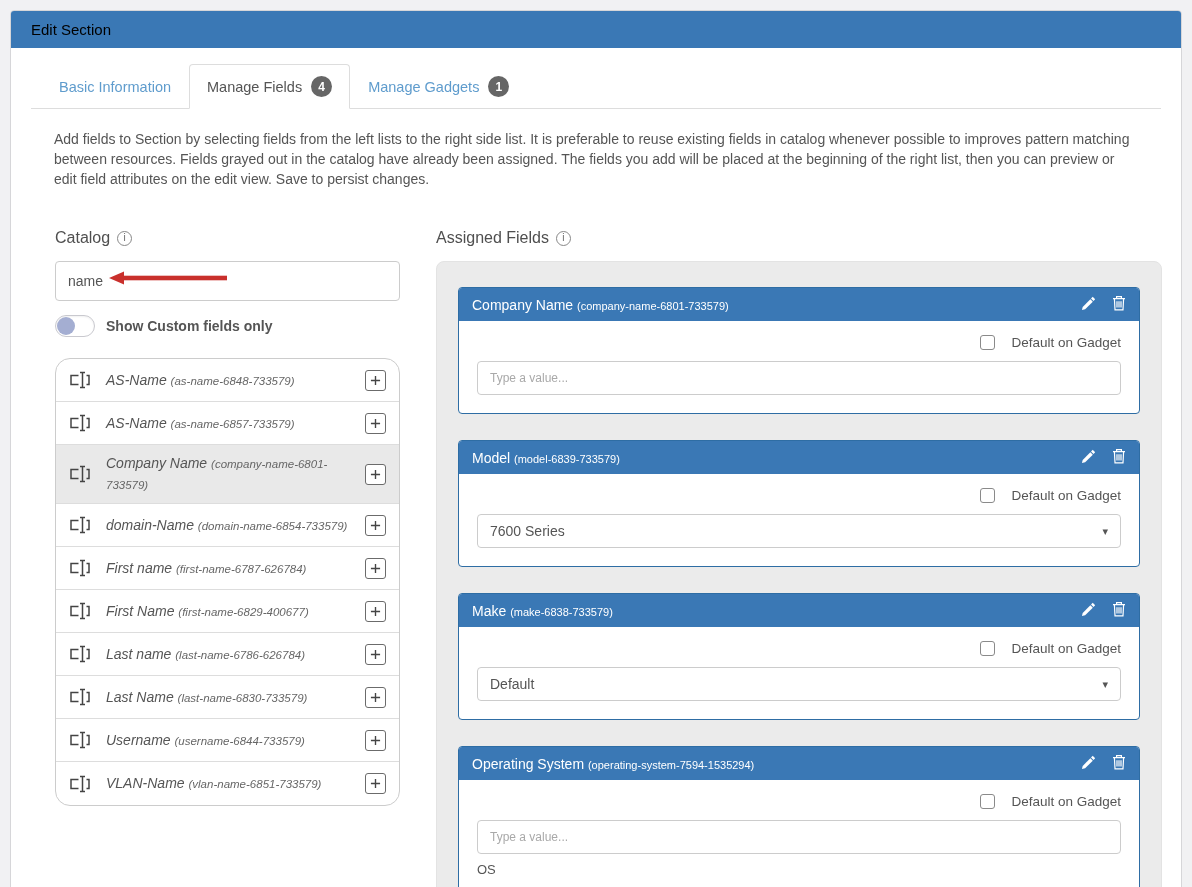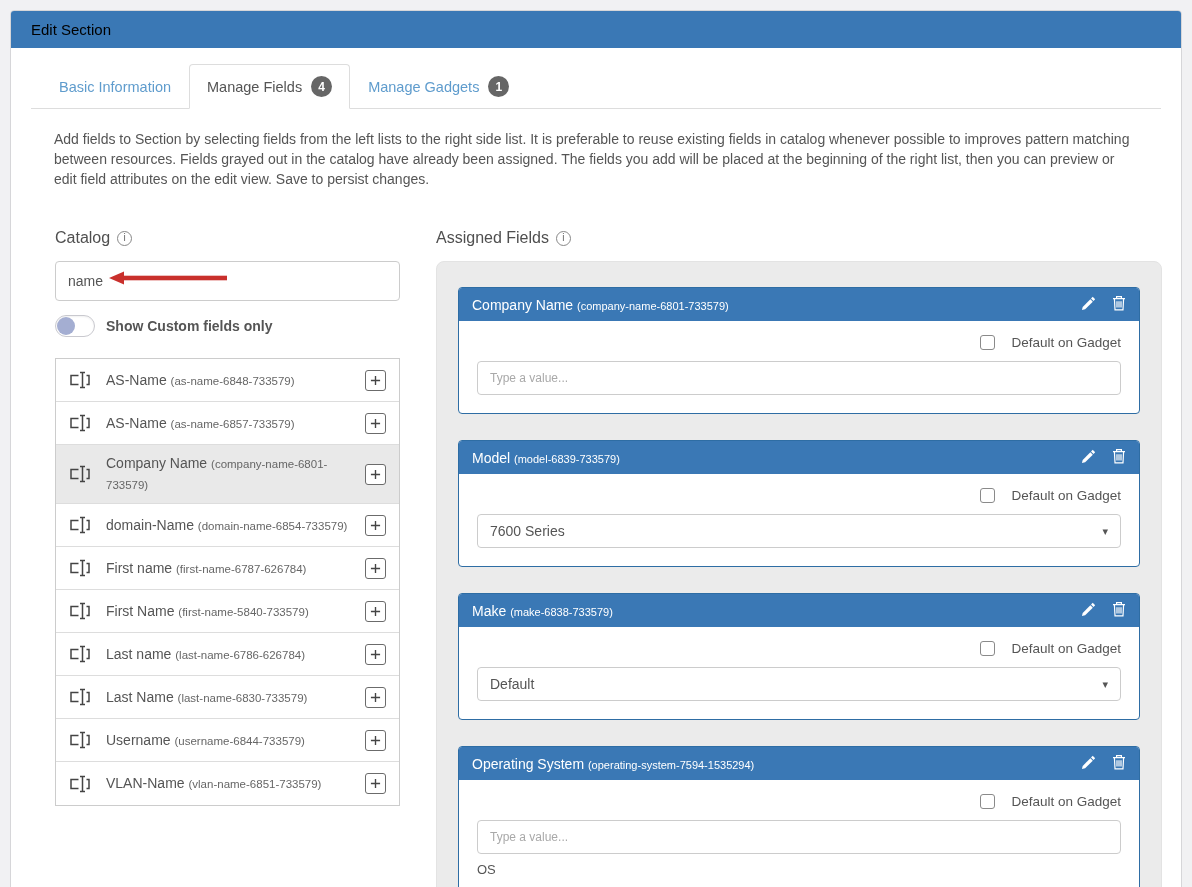--- a/index.html
+++ b/index.html
@@ -92,22 +92,22 @@
     background:#fff; position:relative; cursor:pointer;
     box-shadow:inset 0 1px 2px rgba(0,0,0,.06);
   }
   .toggle-knob {
     position:absolute; left:1px; top:1px;
     width:18px; height:18px; border-radius:50%;
     background:#a4aed2;
   }
   .toggle-label { font-size:14px; font-weight:bold; color:#555; }
   .field-list {
-    border:1px solid #ccc; border-radius:0;
-    background:#fff; overflow:hidden;
+    border:1px solid #ccc; border-radius:15px;
+    background:#fff; overflow:hidden;font-style:italic;
   }
   .field-row {
     display:flex; align-items:center;
     padding:8px 13px;
     border-bottom:1px solid #ddd;
     min-height:43px;
   }
   .field-row:last-child { border-bottom:none; }
   .field-row.assigned { background:#e9e9e9; }
   .field-icon { flex:0 0 auto; margin-right:15px; display:flex; }
@@ -298,21 +298,21 @@
             </button>
           </div>
           <div class="field-row">
             <span class="field-icon">
               <svg width="22" height="18" viewBox="0 0 22 18" fill="none" stroke="#444" stroke-width="1.5">
                 <path d="M9.5 4.5H2v9h7.5"></path>
                 <path d="M17.5 4.5H20v9h-2.5"></path>
                 <path d="M13.5 1.5v15M11 1.5h5M11 16.5h5"></path>
               </svg>
             </span>
-            <span class="field-label"><span>First Name</span> <span class="fid">(first-name-5840-733579)</span></span>
+            <span class="field-label"><span>First Name</span> <span class="fid">(first-name-6829-400677)</span></span>
             <button class="add-btn">
               <svg width="11" height="11" viewBox="0 0 12 12" stroke="#444" stroke-width="1.5" fill="none">
                 <path d="M6 1v10M1 6h10"></path>
               </svg>
             </button>
           </div>
           <div class="field-row">
             <span class="field-icon">
               <svg width="22" height="18" viewBox="0 0 22 18" fill="none" stroke="#444" stroke-width="1.5">
                 <path d="M9.5 4.5H2v9h7.5"></path>

